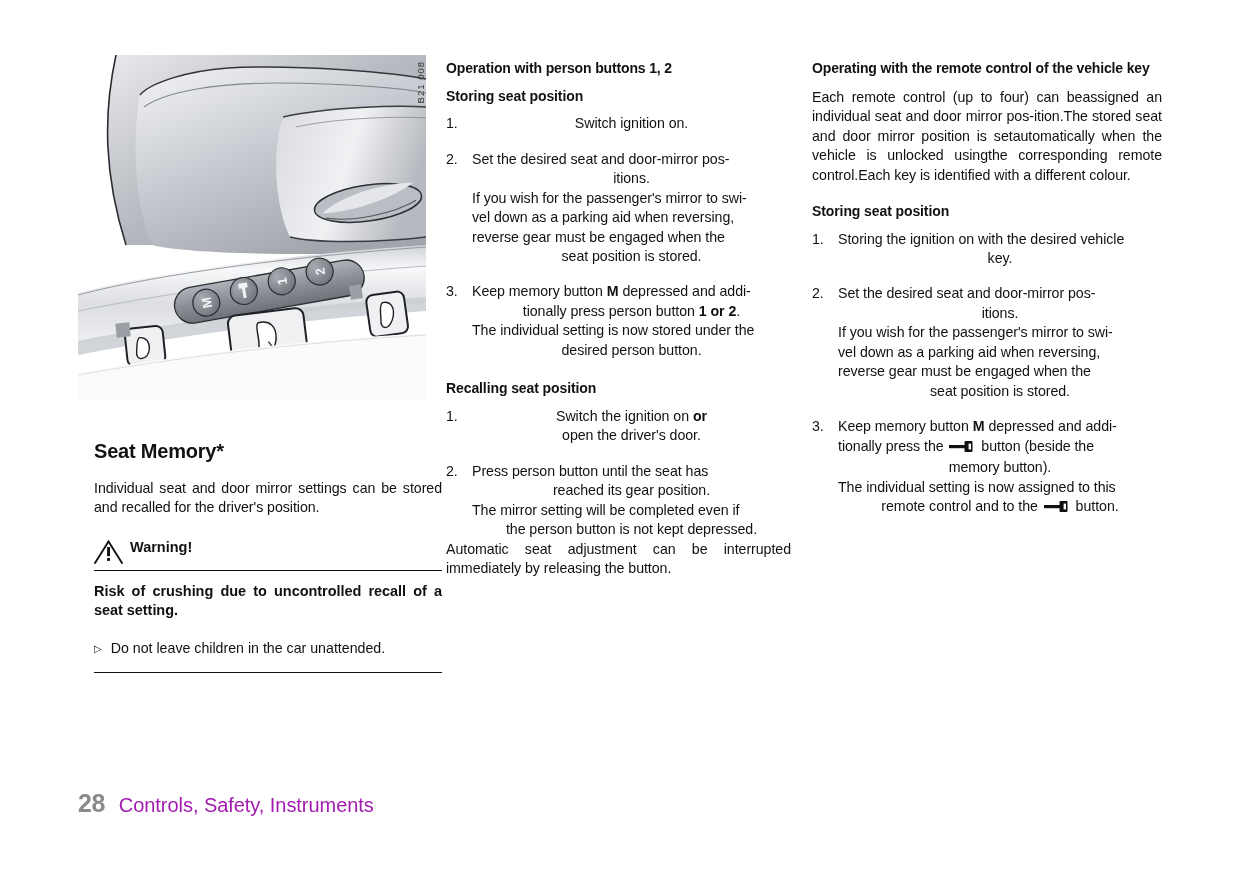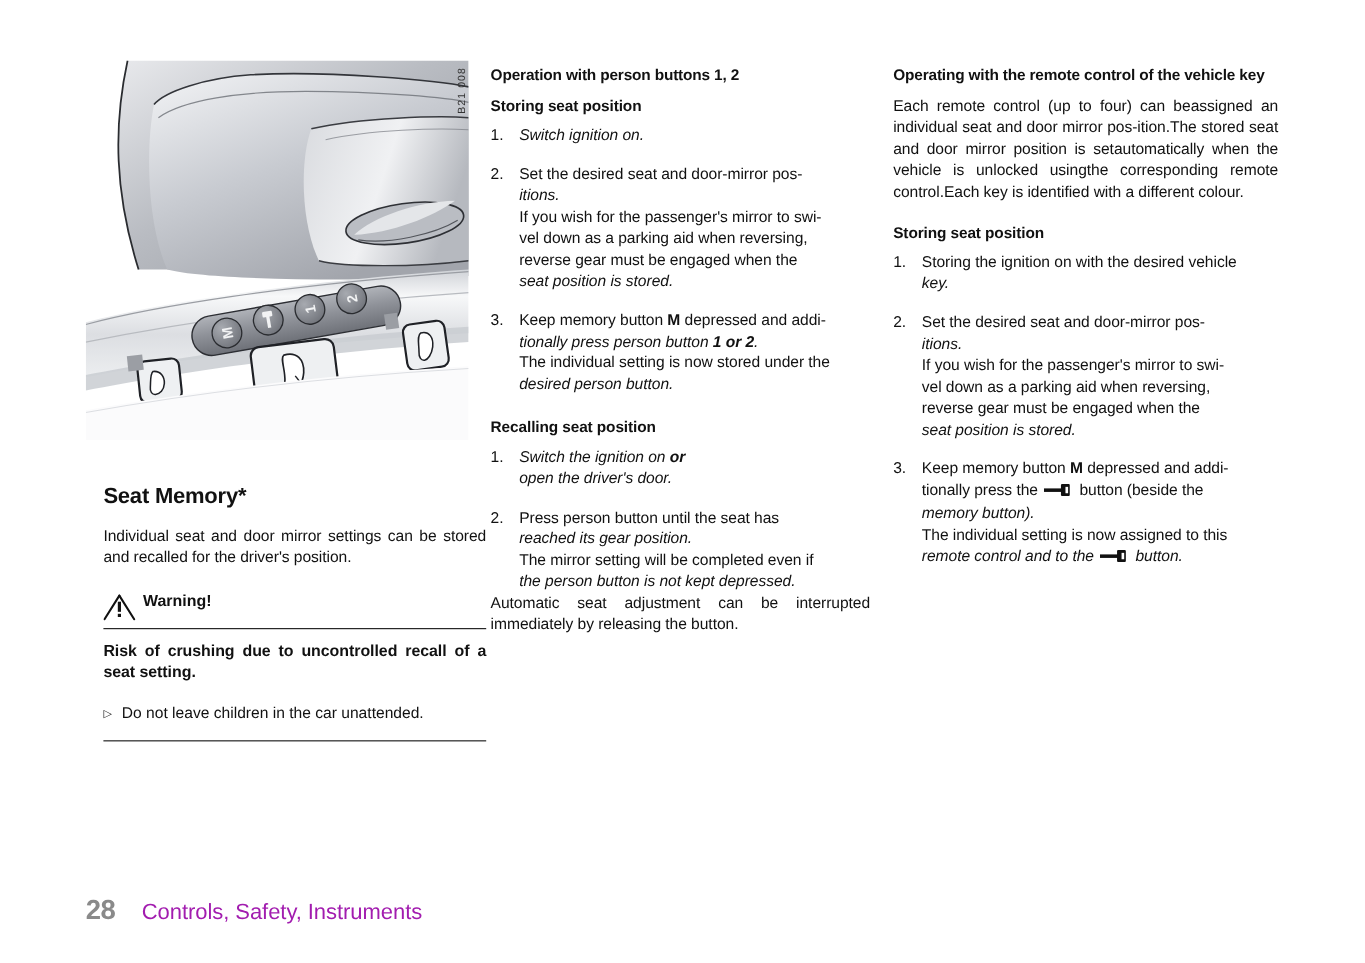--- a/index.html
+++ b/index.html
@@ -76,21 +76,21 @@
     position: absolute;
     left: 0; top: 0;
     width: 22px;
     text-align: left;
     font-size: 14.2px;
   }
   ol.steps > li .ln {
     display: block;
     text-align: justify;
   }
-  ol.steps > li .ln.noj { text-align: left; font-style: italic; }
+  ol.steps > li .ln.noj { text-align: center; }
 
   b, strong { font-weight: bold; }
 
   
   .warn-wrap { margin-top: 22px; position: relative; }
   .warn-head {
     display: flex;
     gap: 6px;
     position: relative;
     padding-bottom: 3px;
@@ -139,22 +139,21 @@
     margin: 0 2px;
   }
 
   
   #footer {
     position: absolute;
     left: 78px;
     top: 789px;
     display: flex;
     align-items: baseline;
-    gap: 24px;
-    margin-top: 24px;
+    gap: 14px;
   }
   #footer .pageno {
     font-size: 25px;
     font-weight: bold;
     color: #8a8a8a;
     letter-spacing: -0.5px;
   }
   #footer .ftext {
     font-size: 20px;
     color: #a21caf;

